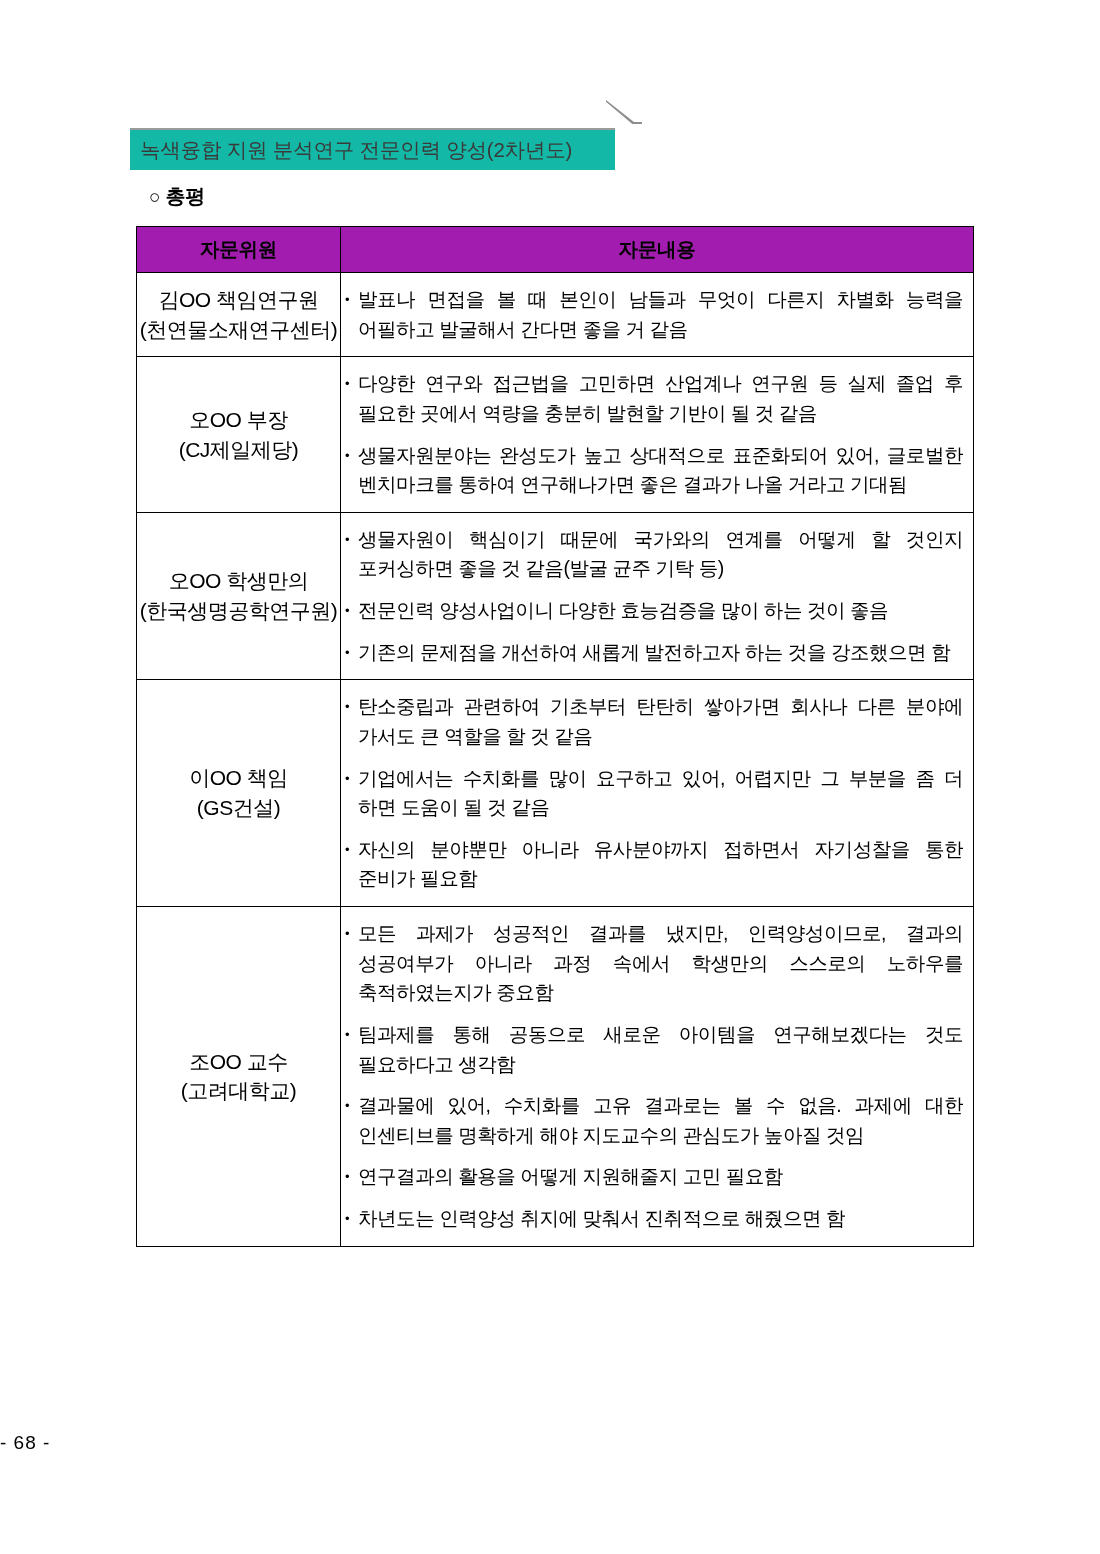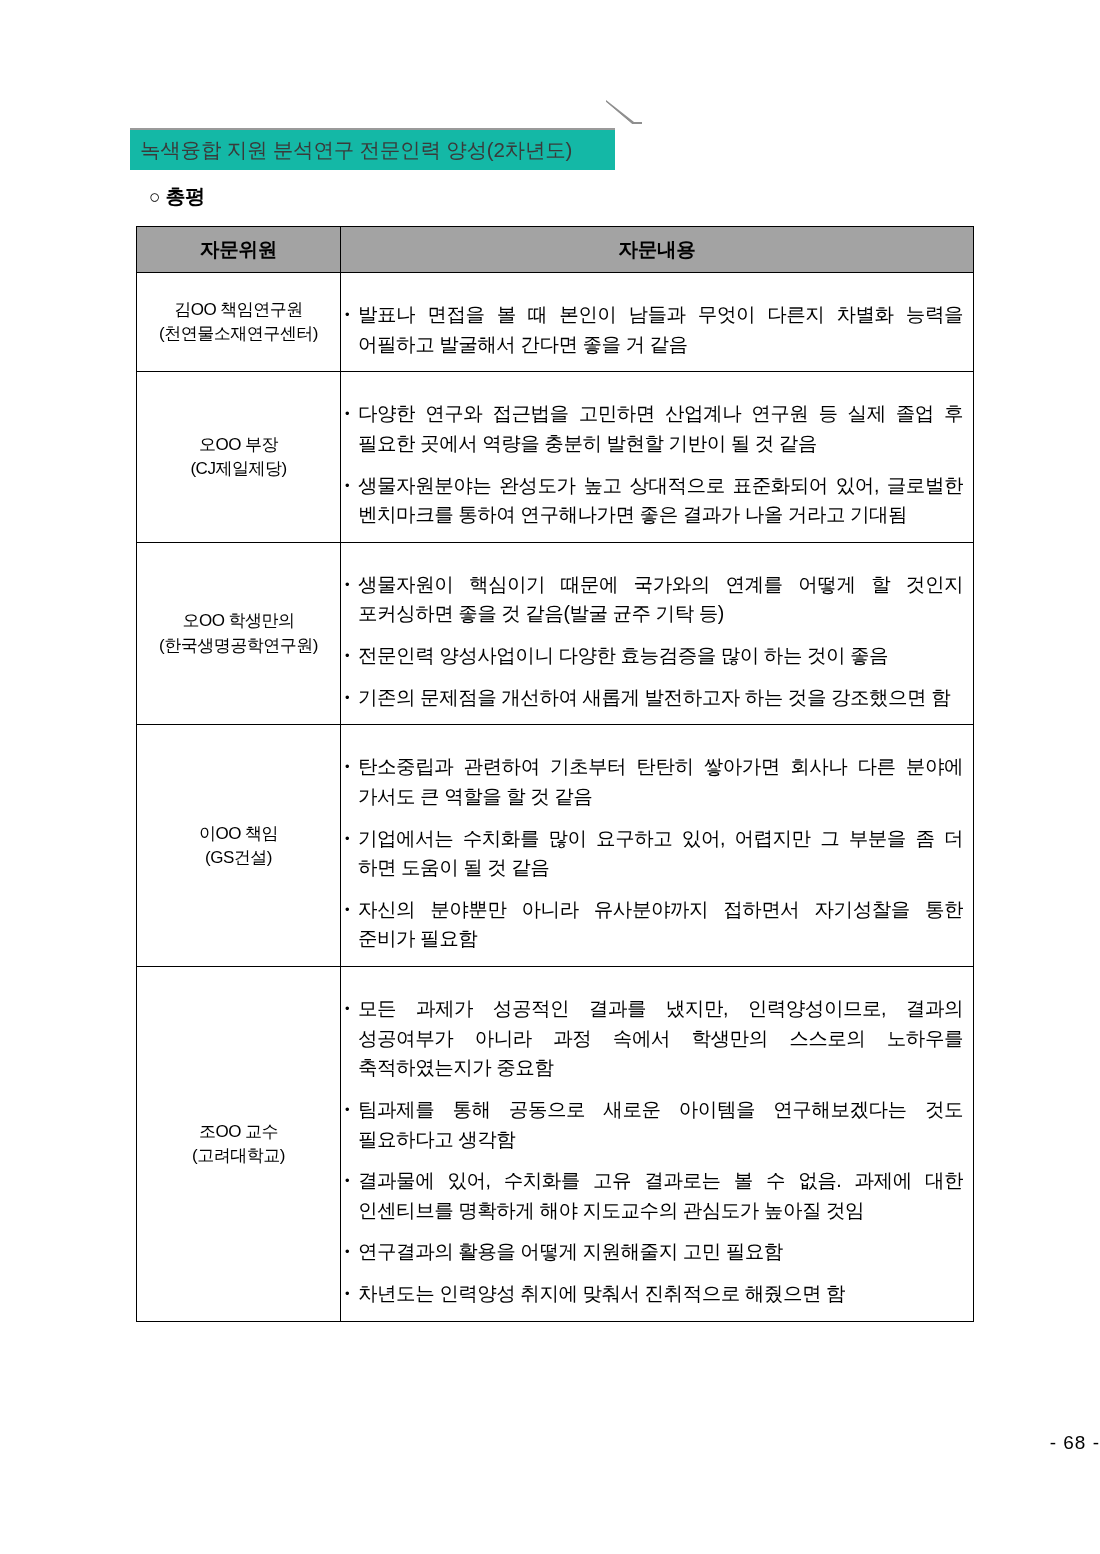--- a/index.html
+++ b/index.html
@@ -91,40 +91,40 @@
   .advice-table th,
   .advice-table td {
     border: 1.6px solid #000000;
     padding: 0;
     vertical-align: middle;
   }
   .advice-table col.c-name { width: 204px; }
   .advice-table col.c-body { width: 633px; }
 
   .advice-table thead th {
-    background: #a3a3a3;
+    background: #a21caf;
     height: 46px;
     font-size: 19.5px;
     font-weight: bold;
     text-align: center;
     letter-spacing: -0.3px;
   }
 
   td.name-cell {
     text-align: center;
-    font-size: 17px;
+    font-size: 21px;
     line-height: 1.42;
     letter-spacing: -0.5px;
     padding: 6px 2px;
     white-space: nowrap;
   }
   td.name-cell .nm-line { display: block; }
 
   td.body-cell {
-    padding: 27px 10px 12px 0px;
+    padding: 12px 10px 12px 0px;
     vertical-align: middle;
   }
   ul.bullets {
     list-style: none;
     margin: 0;
     padding: 0;
   }
   ul.bullets > li {
     position: relative;
     padding-left: 17px;
@@ -148,21 +148,21 @@
   ul.bullets > li > span.txt {
     display: block;
   }
 
   
   .page-number {
     position: absolute;
     left: 0;
     top: 1432px;
     width: 1100px;
-    text-align: right;
+    text-align: left;
     font-size: 19px;
     letter-spacing: 1px;
     color: #000;
   }
 </style>
 </head>
 <body>
 
 <div class="page-header">
   <div class="hdr-bar-long">

